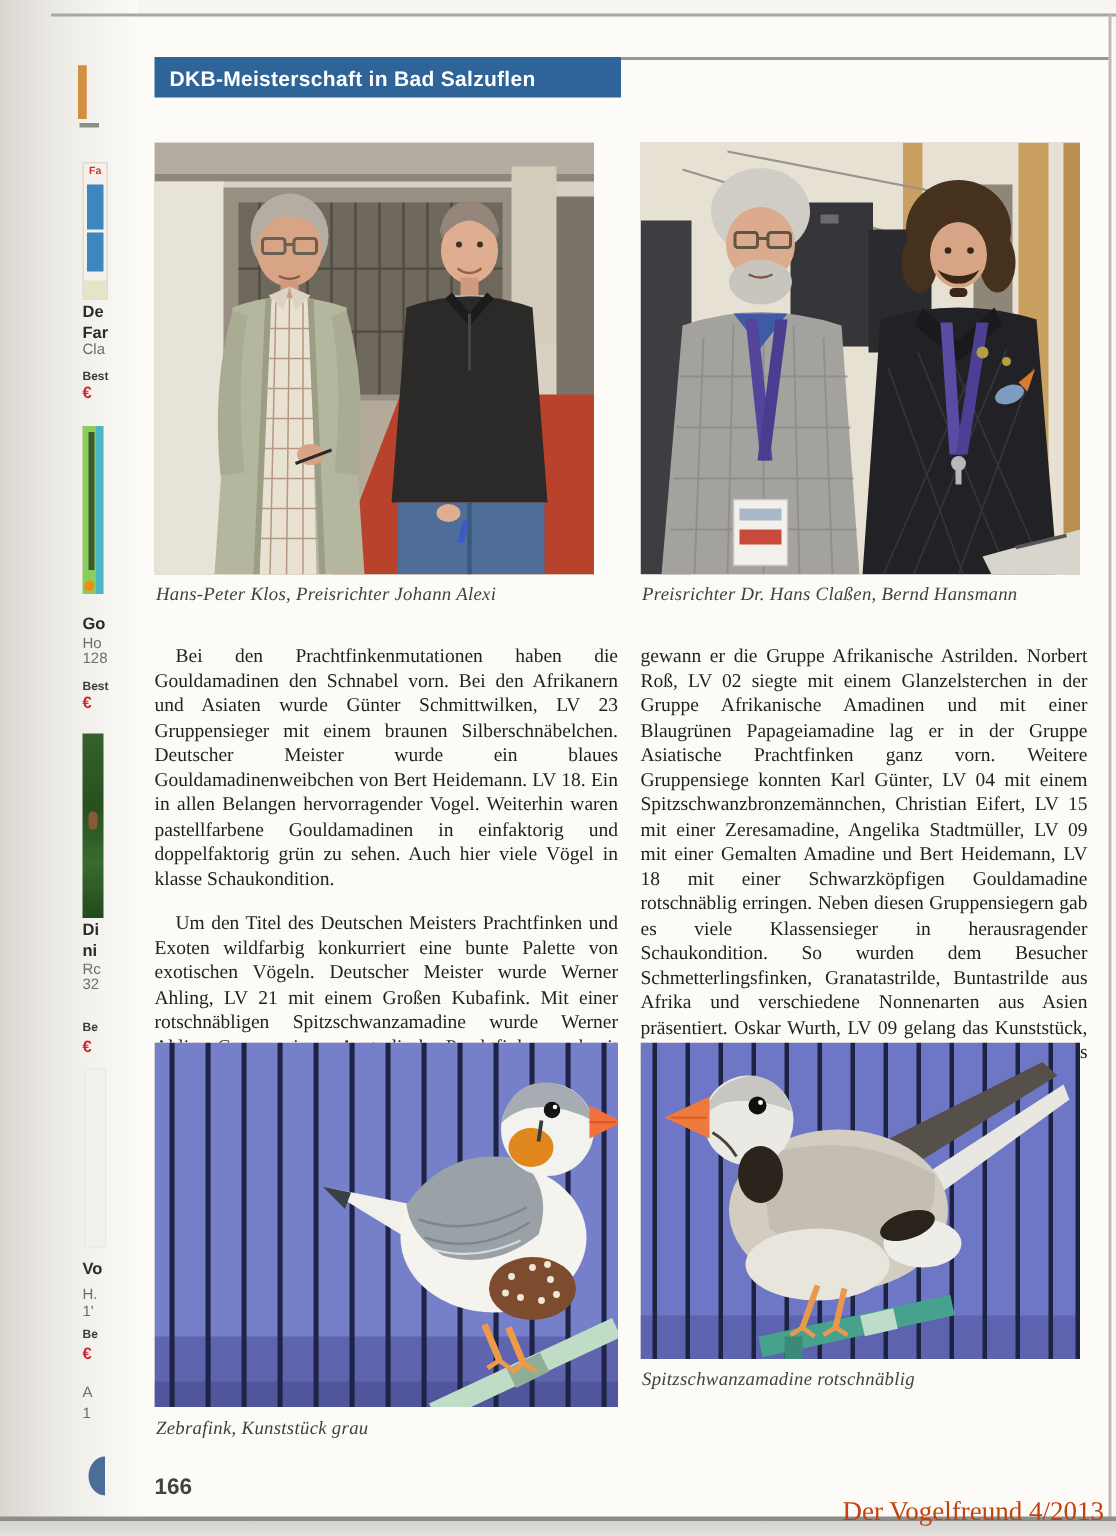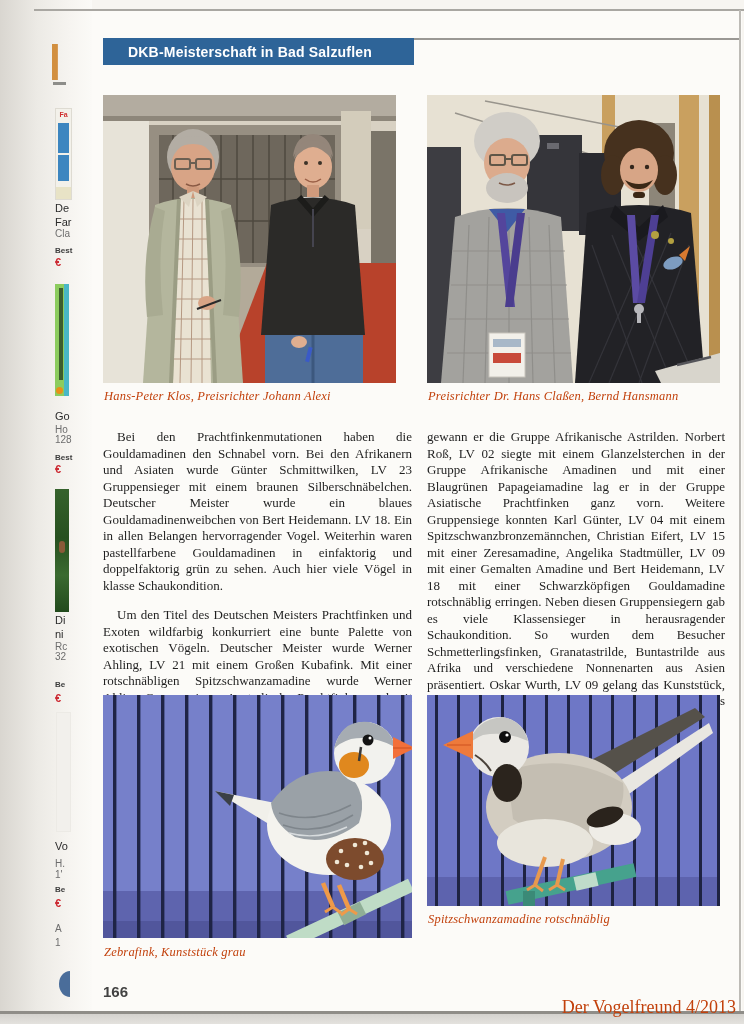--- a/index.html
+++ b/index.html
@@ -35,40 +35,40 @@
     background:linear-gradient(90deg,#8ccc5e 0 9px,#49b7c6 9px 14px);overflow:hidden;}
   .cover2 .stem{position:absolute;left:4px;top:4px;width:4px;height:92px;background:#3c5c2e;}
   .cover2 .dot{position:absolute;left:1px;bottom:2px;width:7px;height:7px;border-radius:50%;background:#e89018;}
   .cover3{position:absolute;left:55px;top:489px;width:14px;height:123px;
     background:linear-gradient(180deg,#35622c,#27501f 40%,#3a6a30 70%,#224a1c);overflow:hidden;}
   .cover3 .bird{position:absolute;left:4px;top:52px;width:6px;height:12px;background:#8a5a38;border-radius:3px;}
   .cover4{position:absolute;left:56px;top:712px;width:13px;height:118px;background:#f2f0ec;border:1px solid #eceae5;}
   .half-disc{position:absolute;left:59px;top:971px;width:11px;height:26px;background:#4a6d9a;
     border-radius:100% 0 0 100% / 50% 0 0 50%;}
   .frag{position:absolute;left:55px;white-space:nowrap;}
-  .frag-bold{font-family:"Liberation Sans",sans-serif;font-weight:normal;font-size:11px;color:#2b2b2b;}
+  .frag-bold{font-family:"Liberation Sans",sans-serif;font-weight:bold;font-size:11px;color:#2b2b2b;}
   .frag-gray{font-family:"Liberation Sans",sans-serif;font-size:10px;color:#6d6d6d;}
   .frag-tiny{font-family:"Liberation Sans",sans-serif;font-weight:bold;font-size:8px;color:#3c3c3c;text-align:center;}
   .frag-euro{font-family:"Liberation Sans",sans-serif;font-weight:bold;font-size:11px;color:#cc2a33;}
 
   
   .header-bar{position:absolute;left:103px;top:38px;width:311px;height:27px;background:#2e6498;
     display:flex;align-items:center;}
   .header-bar span{font-family:"Liberation Sans",sans-serif;font-weight:bold;font-size:14px;
-    color:#ffffff;padding-left:10px;letter-spacing:.2px;margin-left:15px;}
+    color:#ffffff;padding-left:10px;letter-spacing:.2px;}
   .header-rule{position:absolute;left:414px;top:38px;right:5px;height:2px;background:#9a9894;}
 
   
   .photo{position:absolute;overflow:hidden;background:#cfc8ba;}
   .photo svg{display:block;}
   .photo-tl{left:103px;top:95px;width:293px;height:288px;}
   .photo-tr{left:427px;top:95px;width:293px;height:288px;}
   .photo-bl{left:103px;top:695px;width:309px;height:243px;}
   .photo-br{left:427px;top:695px;width:293px;height:211px;}
-  .caption{position:absolute;font-style:italic;font-size:12.5px;color:#c2410c;letter-spacing:.2px;}
+  .caption{position:absolute;font-style:italic;font-size:12.5px;color:#404040;letter-spacing:.2px;}
   .cap-tl{left:104px;top:389px;}
   .cap-tr{left:428px;top:389px;}
   .cap-bl{left:104px;top:945px;}
   .cap-br{left:428px;top:912px;}
 
   
   .article{position:absolute;left:103px;top:429px;width:622px;display:flex;gap:15px;}
   .col{font-size:13px;line-height:16.5px;text-align:justify;color:#1f1f1f;}
   .col-left{width:309px;}
   .col-right{width:298px;}

